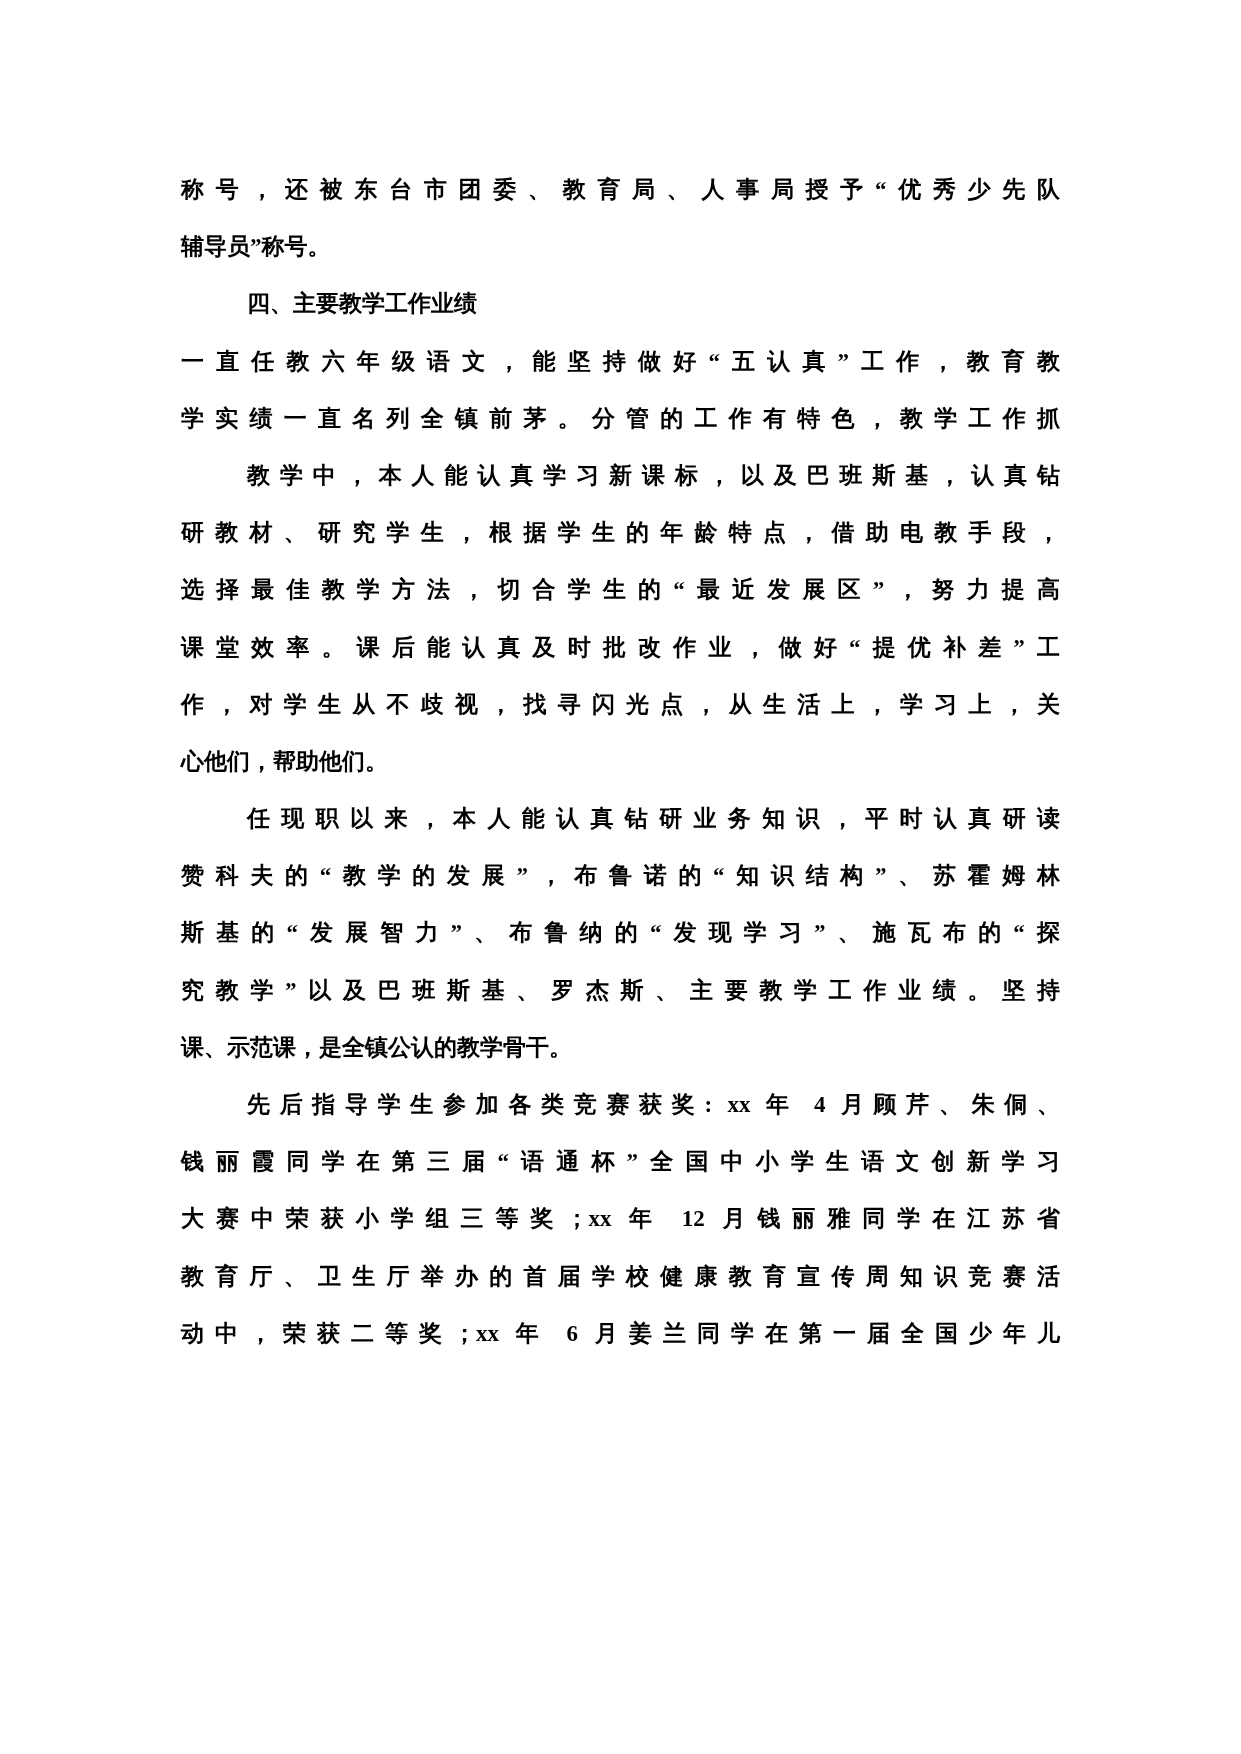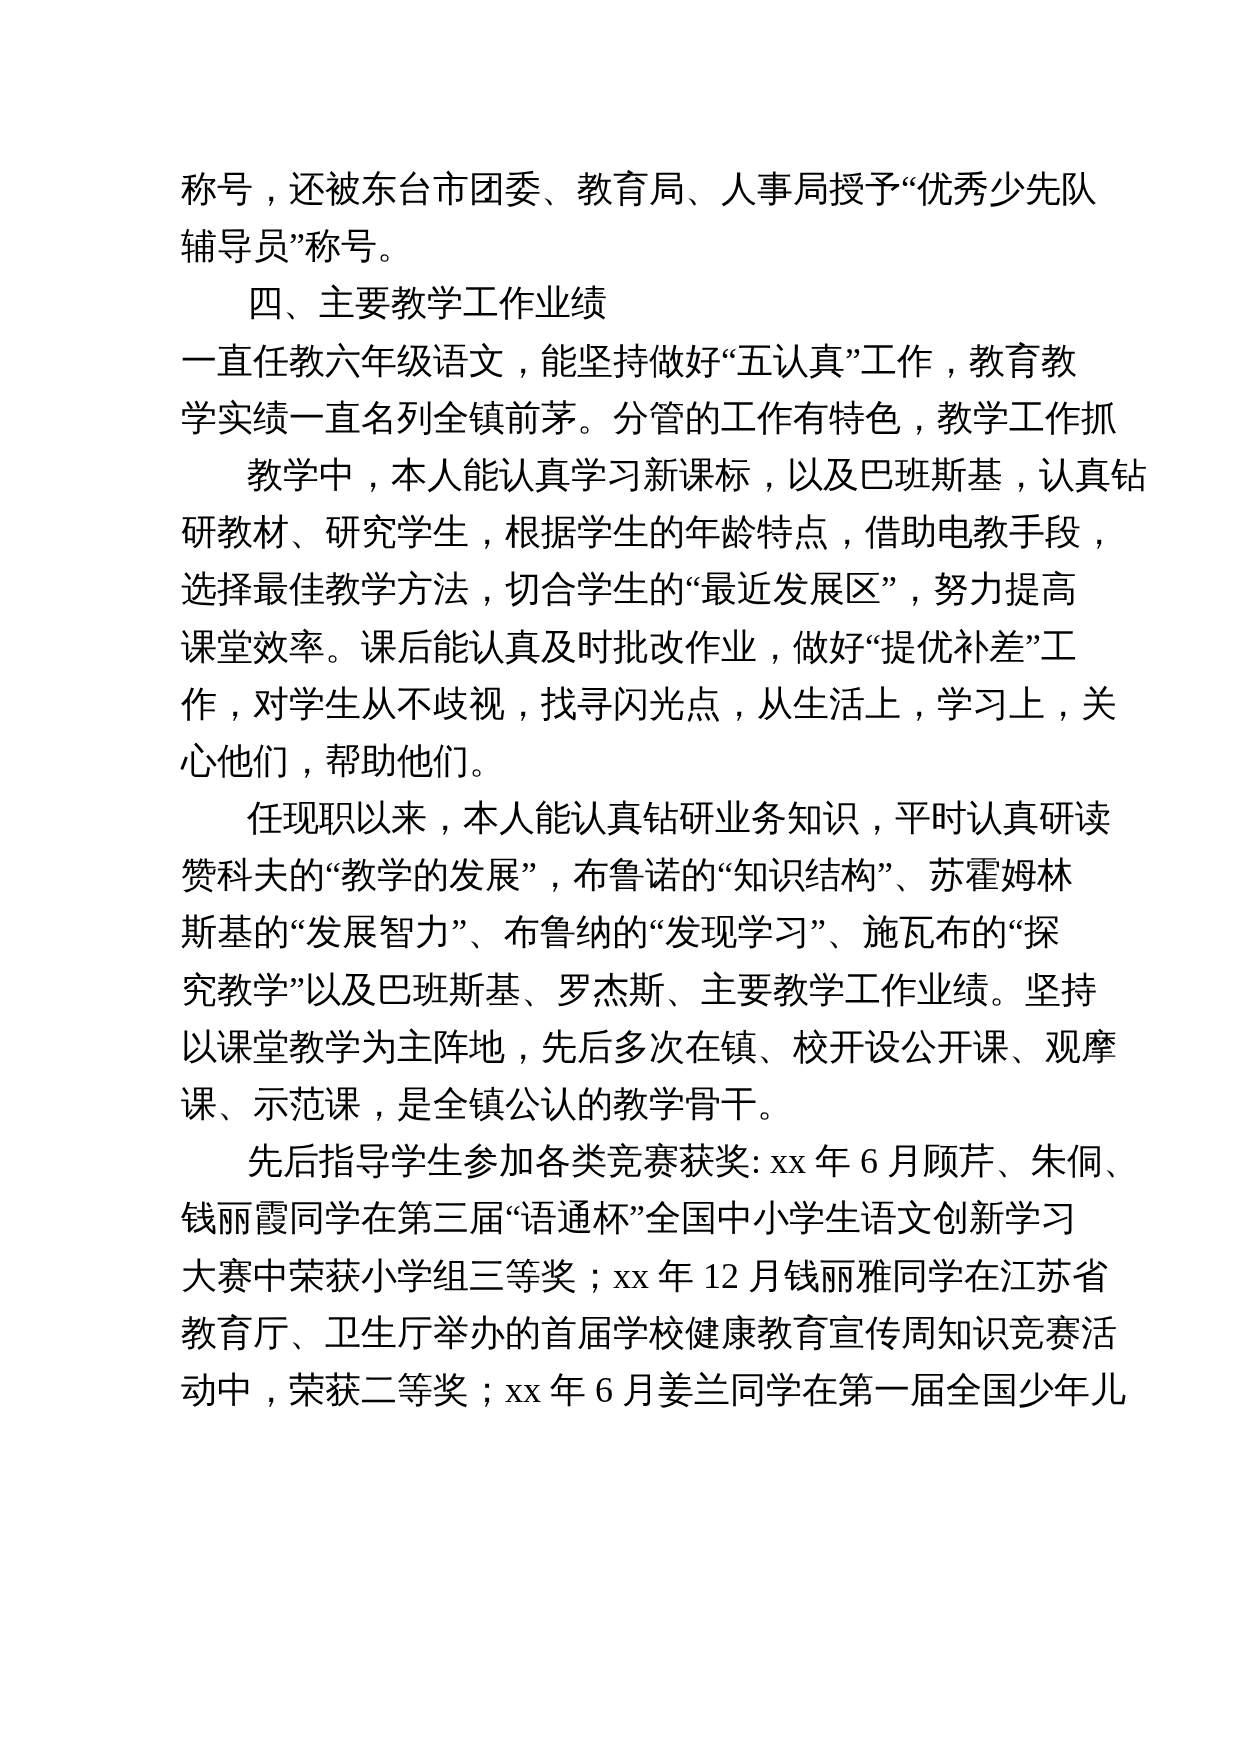--- a/index.html
+++ b/index.html
@@ -26,22 +26,22 @@
   .content {
     position: absolute;
     left: 181px;
     top: 161px;
     width: 879px;
     color: #000000;
   }
   .line {
     height: 57.2px;
     line-height: 57.2px;
-    font-size: 36px;
-    font-weight: 400;
+    font-size: 23px;
+    font-weight: 700;
     color: #000000;
     text-align: justify;
     text-align-last: left;
     white-space: nowrap;
     overflow: visible;
   }
   .line.fill {
     text-align-last: justify;
   }
   .line.indent {
@@ -61,21 +61,20 @@
       <div class="line fill indent">教学中，本人能认真学习新课标，以及巴班斯基，认真钻</div>
       <div class="line fill">研教材、研究学生，根据学生的年龄特点，借助电教手段，</div>
       <div class="line fill">选择最佳教学方法，切合学生的“最近发展区”，努力提高</div>
       <div class="line fill">课堂效率。课后能认真及时批改作业，做好“提优补差”工</div>
       <div class="line fill">作，对学生从不歧视，找寻闪光点，从生活上，学习上，关</div>
       <div class="line">心他们，帮助他们。</div>
       <div class="line fill indent">任现职以来，本人能认真钻研业务知识，平时认真研读</div>
       <div class="line fill">赞科夫的“教学的发展”，布鲁诺的“知识结构”、苏霍姆林</div>
       <div class="line fill">斯基的“发展智力”、布鲁纳的“发现学习”、施瓦布的“探</div>
       <div class="line fill">究教学”以及巴班斯基、罗杰斯、主要教学工作业绩。坚持</div>
-      <div class="line fill">以课堂教学为主阵地，先后多次在镇、校开设公开课、观摩</div>
       <div class="line">课、示范课，是全镇公认的教学骨干。</div>
-      <div class="line fill indent">先后指导学生参加各类竞赛获奖: xx 年 6 月顾芹、朱侗、</div>
+      <div class="line fill indent">先后指导学生参加各类竞赛获奖: xx 年 4 月顾芹、朱侗、</div>
       <div class="line fill">钱丽霞同学在第三届“语通杯”全国中小学生语文创新学习</div>
       <div class="line fill">大赛中荣获小学组三等奖；xx 年 12 月钱丽雅同学在江苏省</div>
       <div class="line fill">教育厅、卫生厅举办的首届学校健康教育宣传周知识竞赛活</div>
       <div class="line fill">动中，荣获二等奖；xx 年 6 月姜兰同学在第一届全国少年儿</div>
     </div>
 </div>
 
 </body></html>

